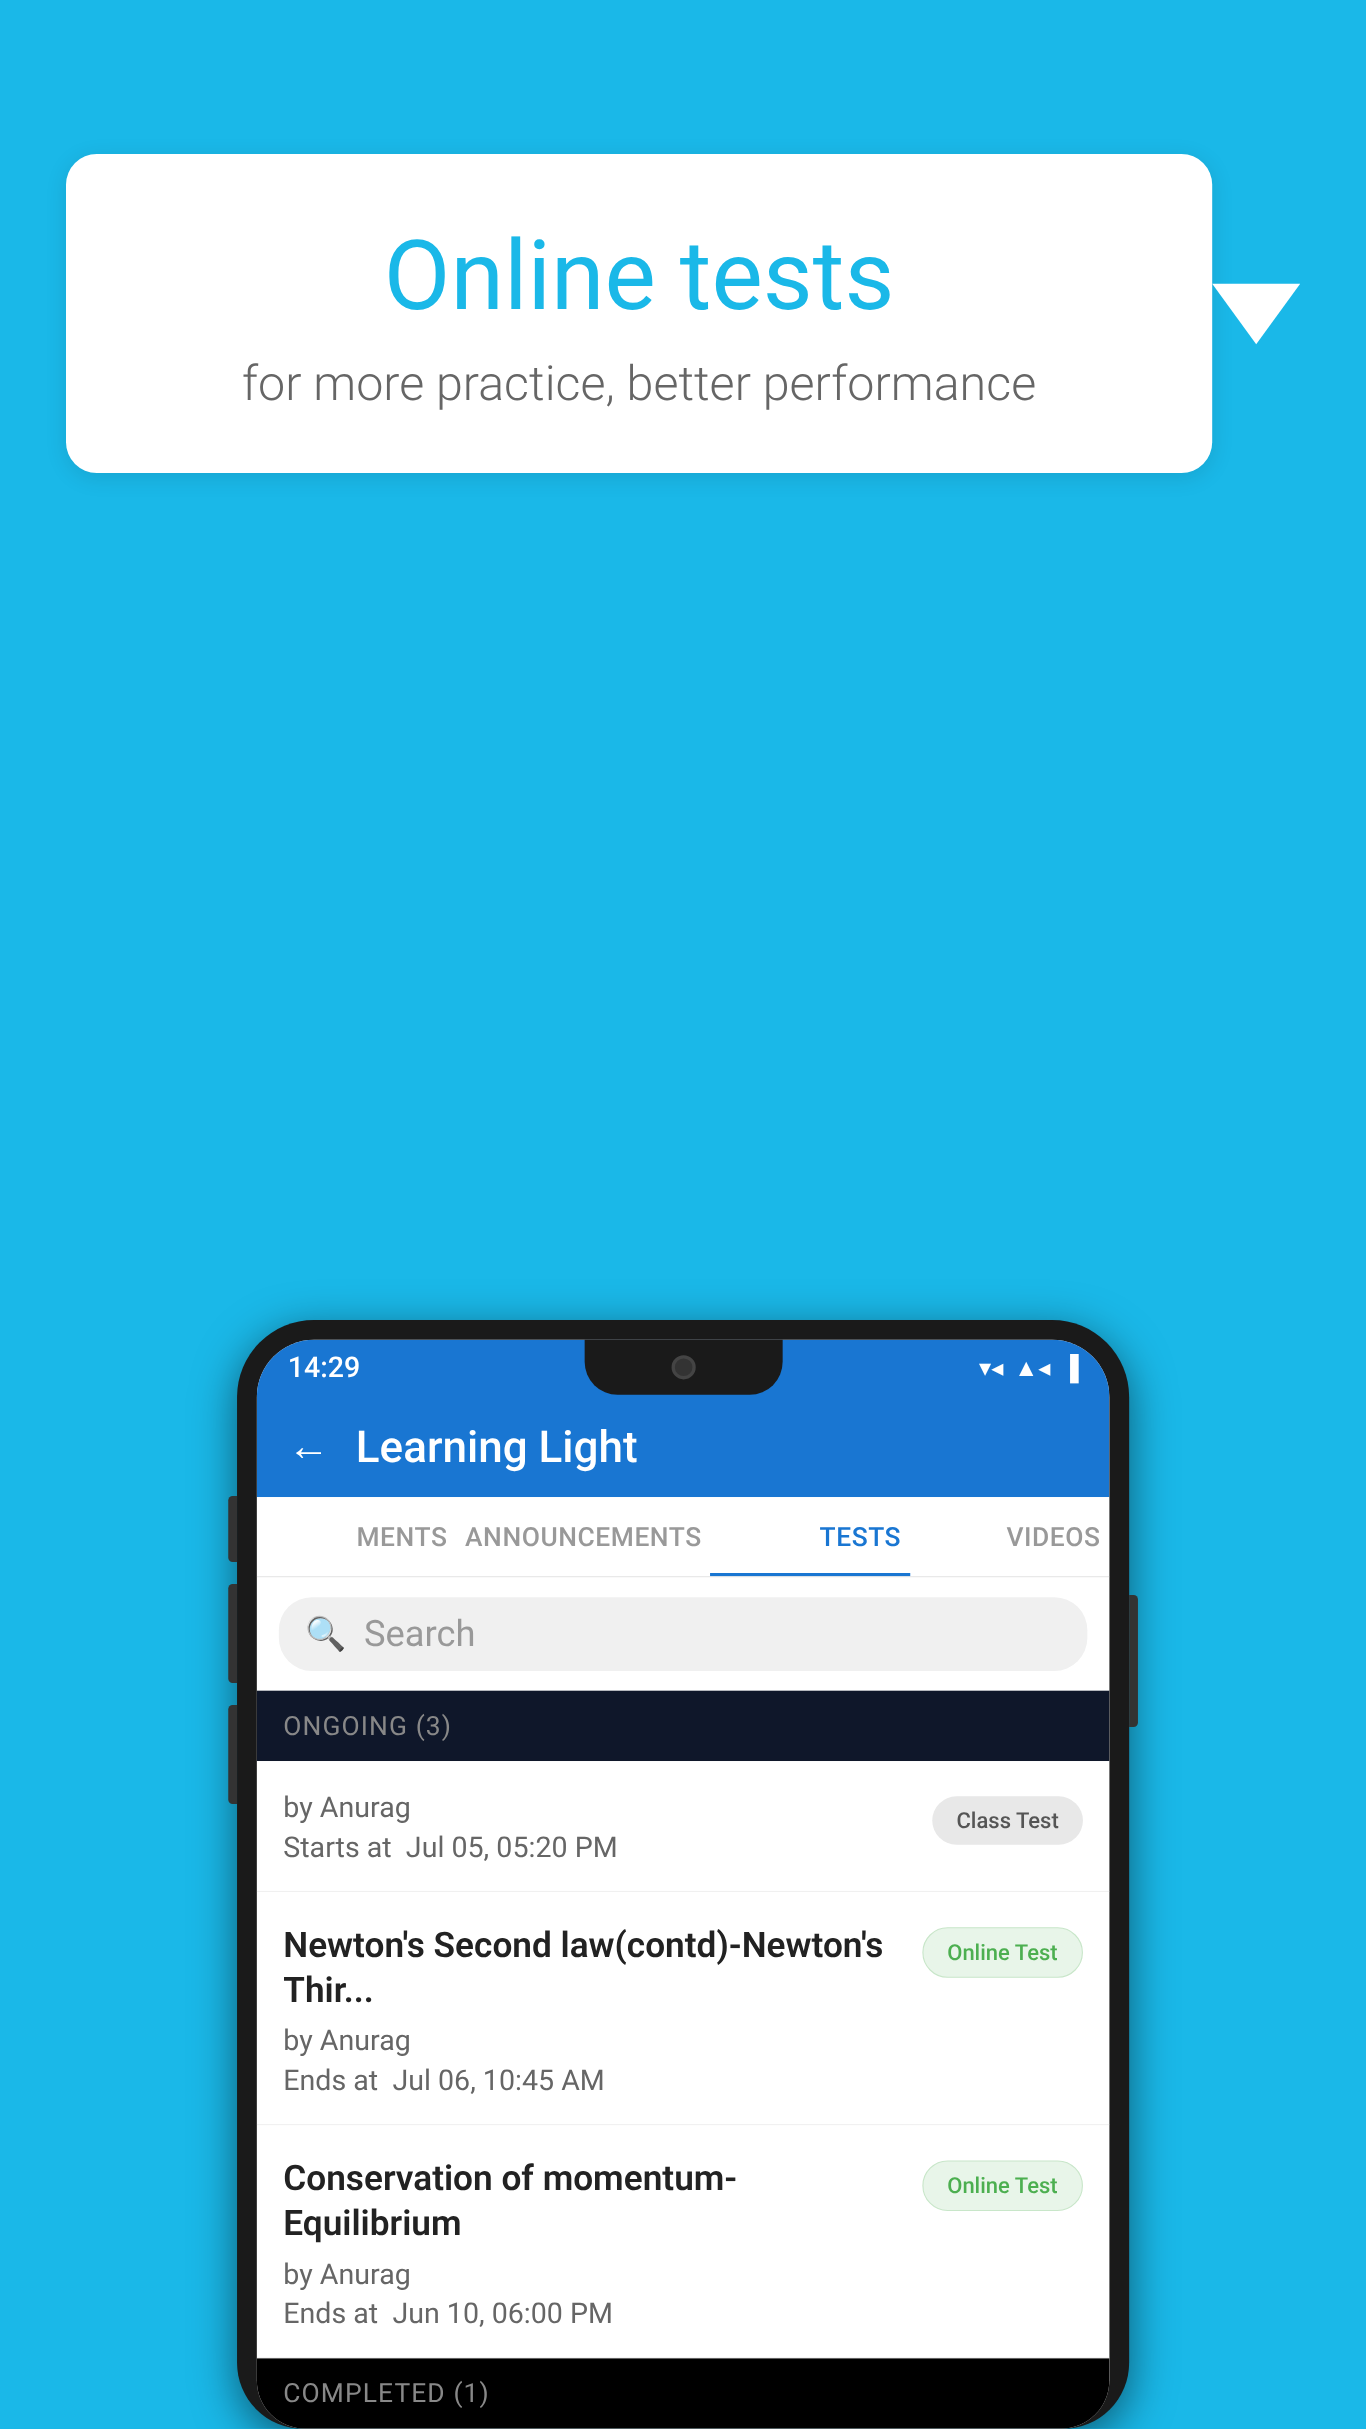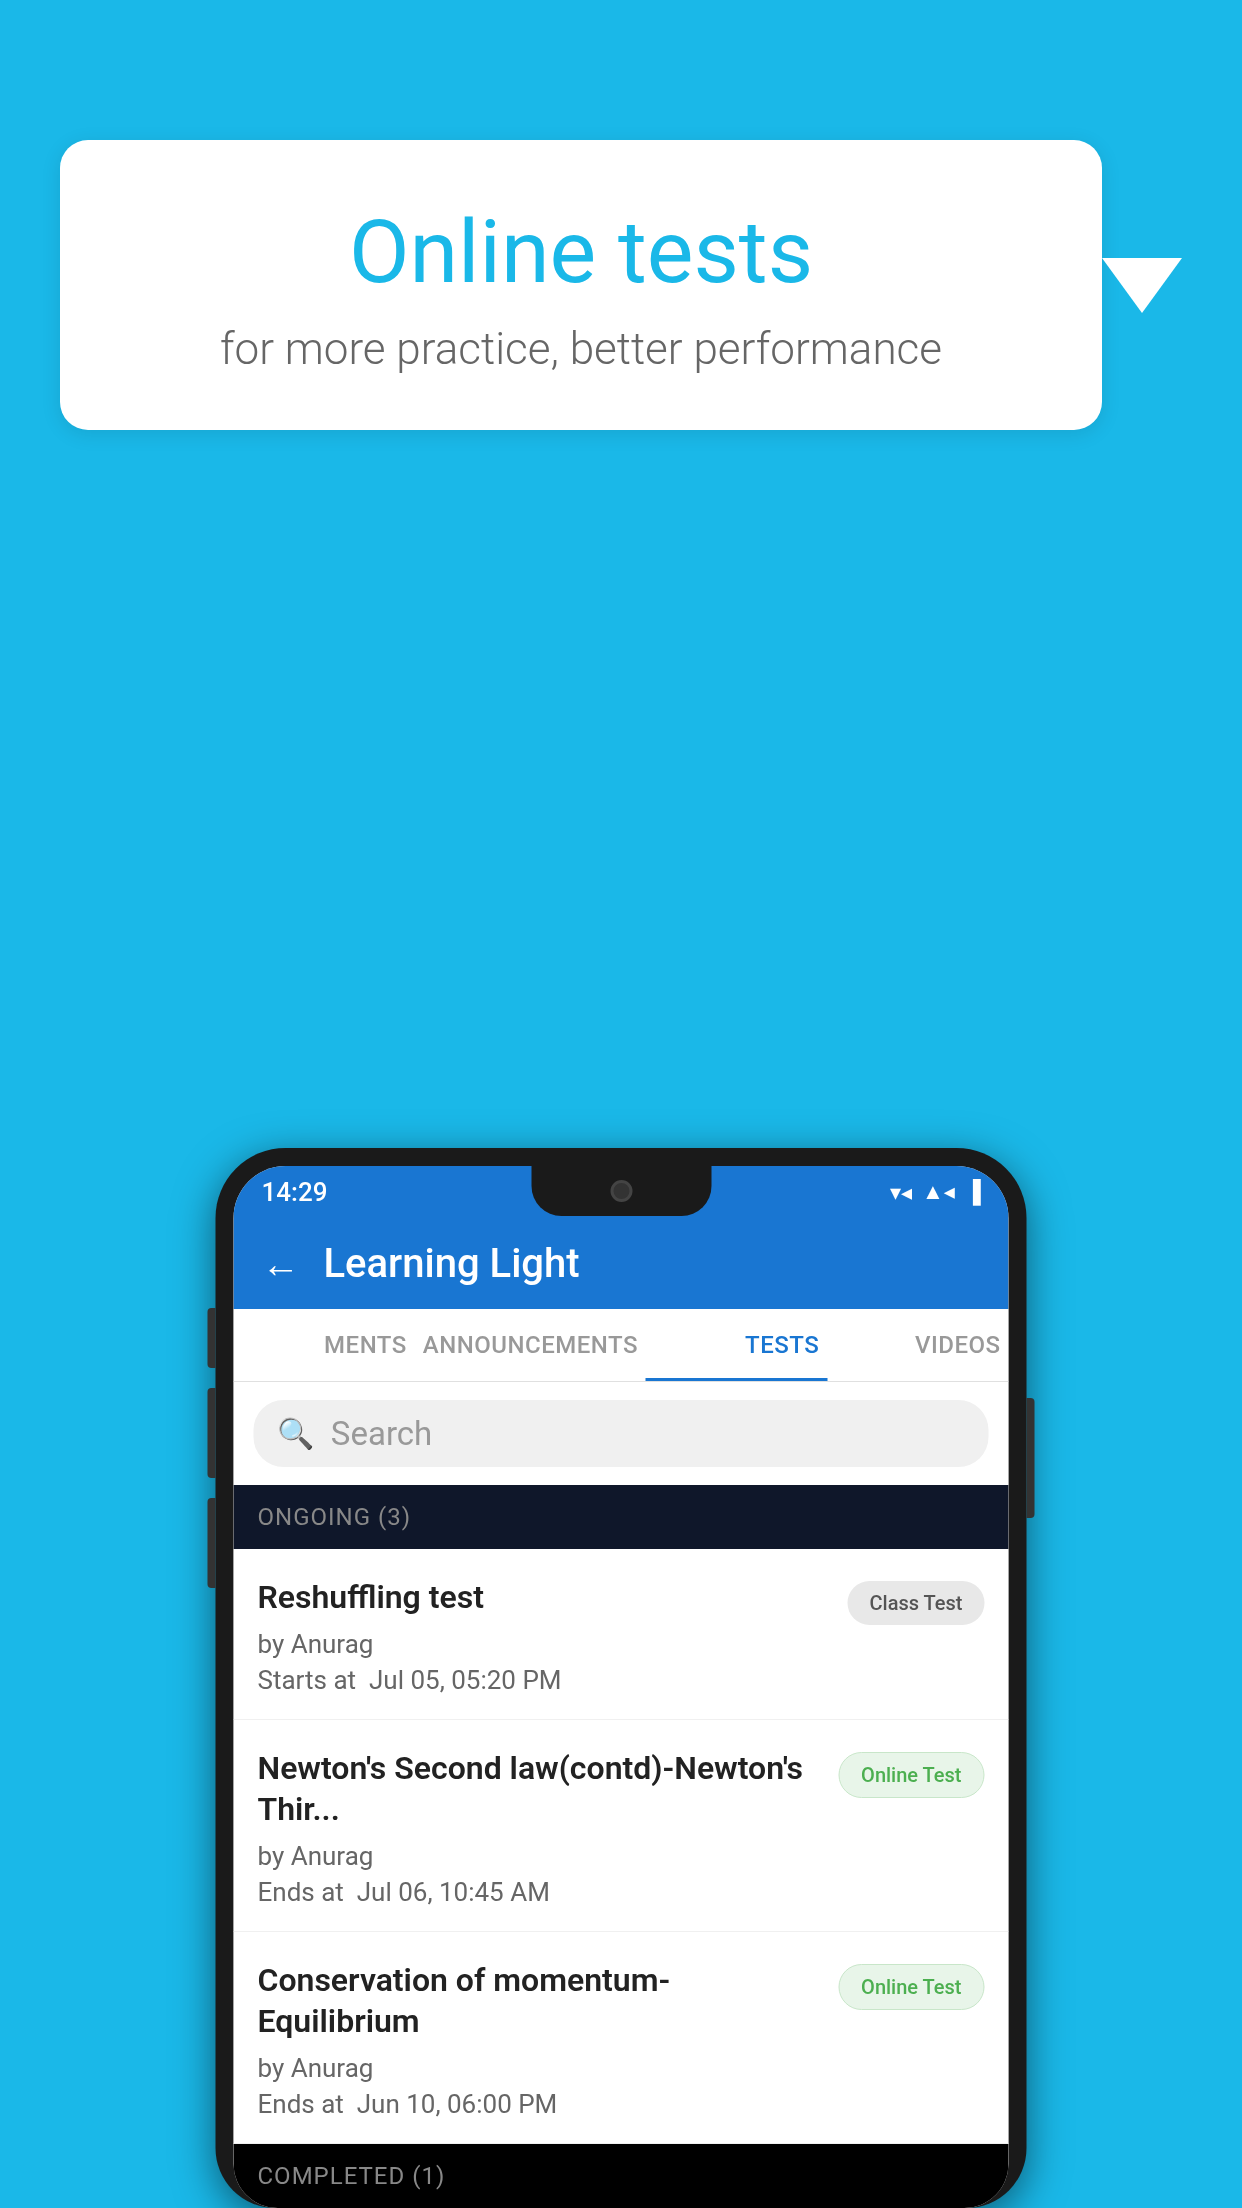--- a/index.html
+++ b/index.html
@@ -382,21 +382,20 @@
         <div class="search-bar">
           <span class="search-icon-el">🔍</span>
           <span class="search-placeholder">Search</span>
         </div>
       </div>
 
       <div class="section-header">ONGOING (3)</div>
 
       <div class="test-item">
         <div class="test-info">
-          <div class="test-name">Reshuffling test</div>
           <div class="test-author">by Anurag</div>
           <div class="test-time">
             <span>Starts at</span>&nbsp;&nbsp;<span>Jul 05, 05:20 PM</span>
           </div>
         </div>
         <div class="test-badge badge-class-test">Class Test</div>
       </div>
 
       <div class="test-item">
         <div class="test-info">

